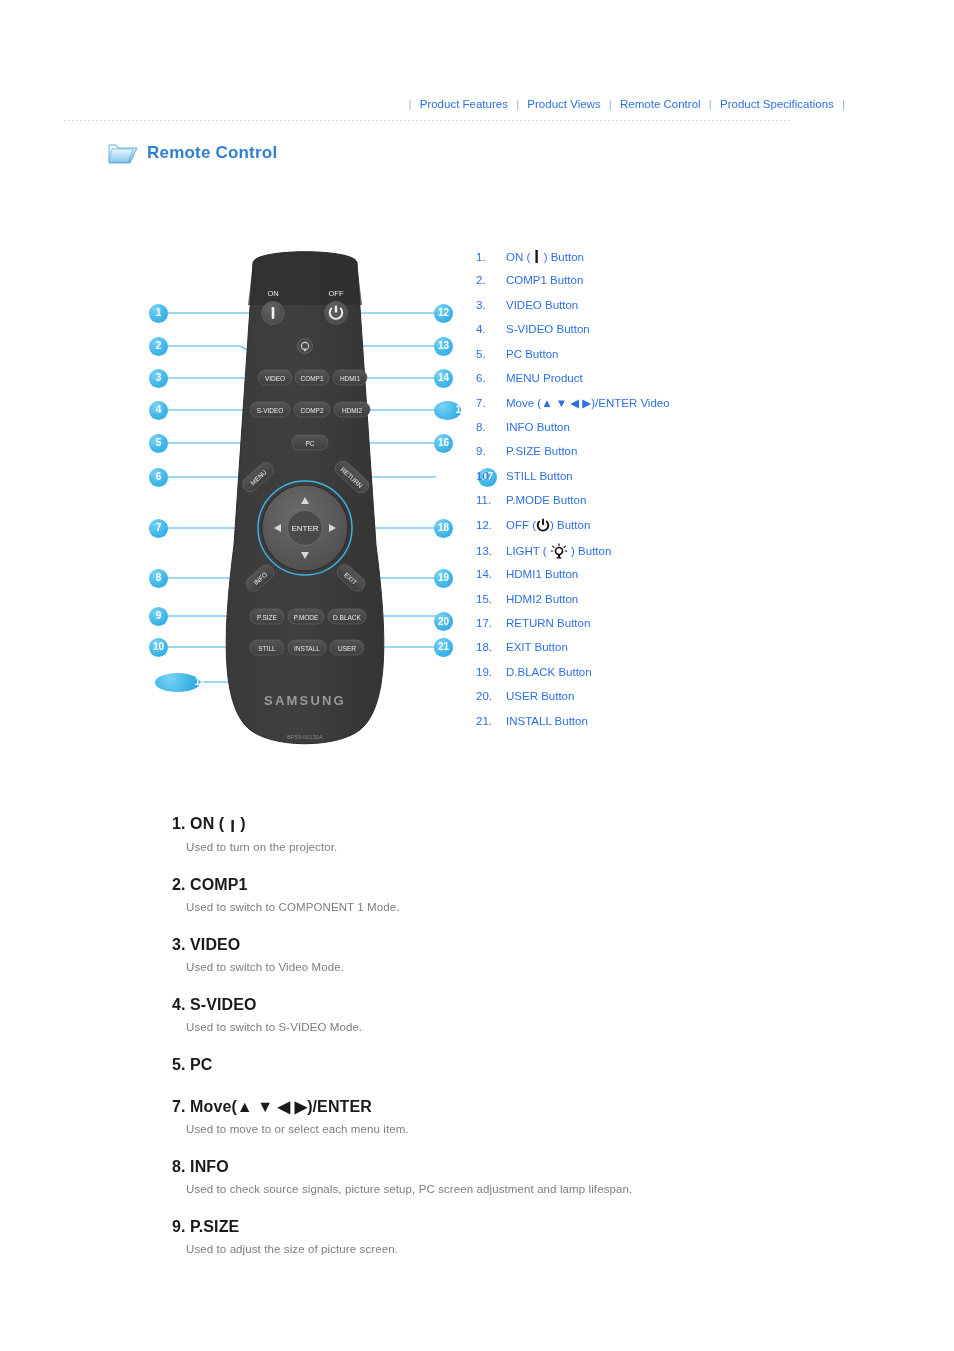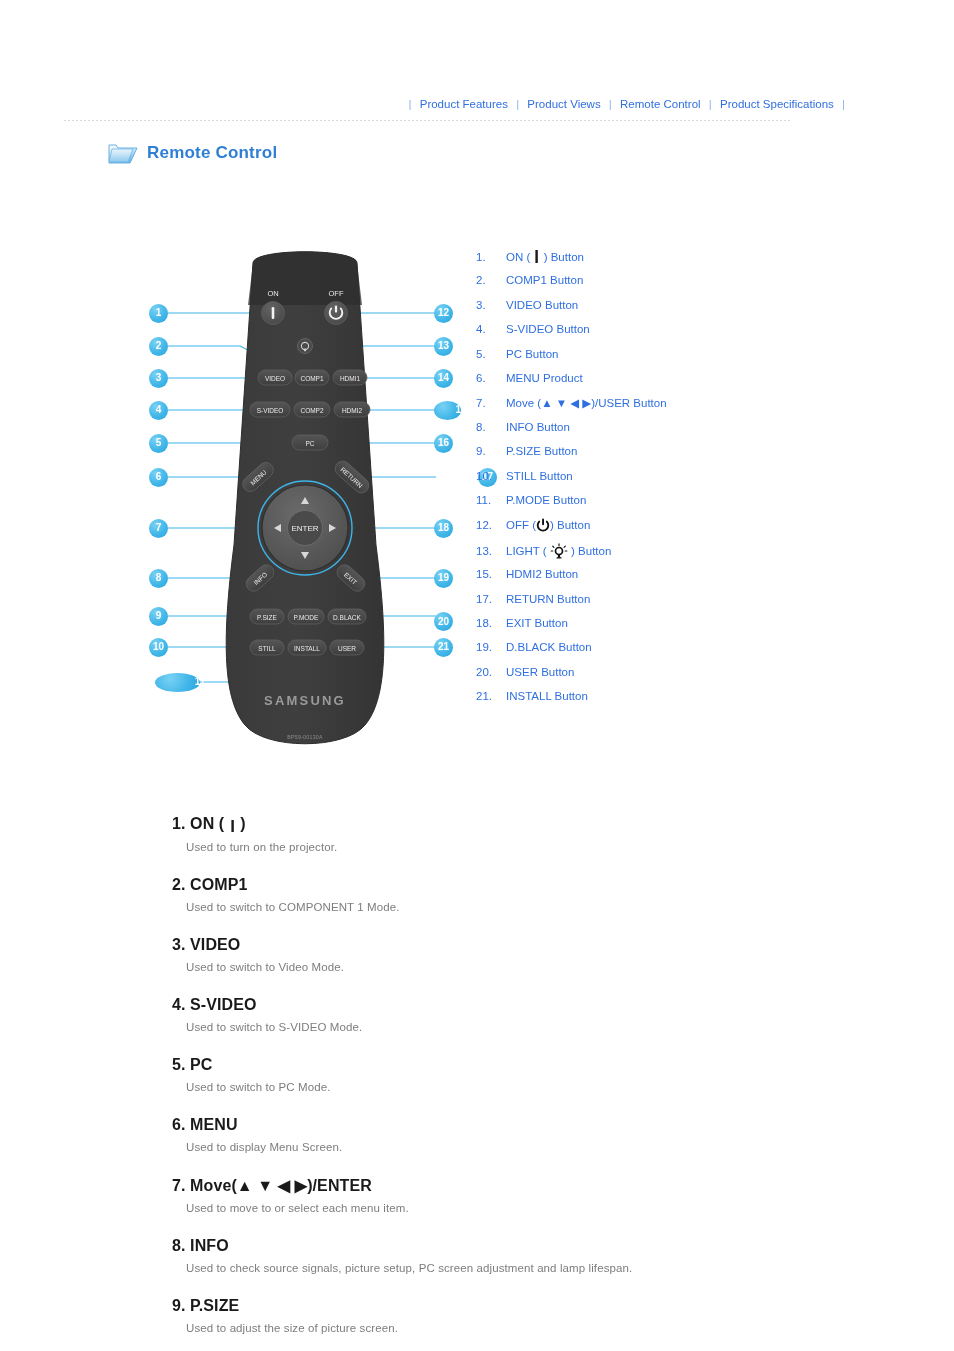--- a/index.html
+++ b/index.html
@@ -314,21 +314,21 @@
 
   <div class="callout" style="left:294px; top:58.5px;">12</div>
   <div class="callout" style="left:294px; top:91.5px;">13</div>
   <div class="callout" style="left:294px; top:123.5px;">14</div>
   <div class="callout" style="left:294px; top:155.5px;padding-left:27px;">15</div>
   <div class="callout" style="left:294px; top:188.5px;">16</div>
   <div class="callout" style="left:294px; top:222.5px;margin-left:44px;">17</div>
   <div class="callout" style="left:294px; top:273.5px;">18</div>
   <div class="callout" style="left:294px; top:323.5px;">19</div>
   <div class="callout" style="left:294px; top:367px;">20</div>
-  <div class="callout" style="left:294px; top:392.5px;">21</div>
+  <div class="callout" style="left:294px; top:392.5px;border-radius:9px;">21</div>
 </div>
 
 <div class="btn-list">
 
   <div class="row">
     <span class="num">1.</span>
     <span class="lbl"><span>ON ( </span><span class="inline-ico"><svg width="7" height="13" viewBox="0 0 7 13">
             <rect x="2.4" y="0" width="2.4" height="13" fill="#1a1a1a"></rect>
           </svg></span><span> ) Button</span></span>
   </div>
@@ -353,21 +353,21 @@
     <span class="lbl">PC Button</span>
   </div>
 
   <div class="row">
     <span class="num">6.</span>
     <span class="lbl">MENU Product</span>
   </div>
 
   <div class="row">
     <span class="num">7.</span>
-    <span class="lbl">Move (▲ ▼ ◀ ▶)/USER Button</span>
+    <span class="lbl">Move (▲ ▼ ◀ ▶)/ENTER Video</span>
   </div>
 
   <div class="row">
     <span class="num">8.</span>
     <span class="lbl">INFO Button</span>
   </div>
 
   <div class="row">
     <span class="num">9.</span>
     <span class="lbl">P.SIZE Button</span>
@@ -400,20 +400,24 @@
             <g stroke="#111111" stroke-width="1.2" stroke-linecap="round">
               <line x1="9" y1="0.9" x2="9" y2="2.6"></line>
               <line x1="2.7" y1="3.2" x2="3.9" y2="4.4"></line>
               <line x1="15.3" y1="3.2" x2="14.1" y2="4.4"></line>
               <line x1="1.2" y1="8" x2="2.7" y2="8"></line>
               <line x1="16.8" y1="8" x2="15.3" y2="8"></line>
             </g>
           </svg></span><span> ) Button</span></span>
   </div>
 
+  <div class="row">
+    <span class="num">14.</span>
+    <span class="lbl">HDMI1 Button</span>
+  </div>
 
   <div class="row">
     <span class="num">15.</span>
     <span class="lbl">HDMI2 Button</span>
   </div>
 
 
   <div class="row">
     <span class="num">17.</span>
     <span class="lbl">RETURN Button</span>
@@ -459,27 +463,22 @@
     <p class="desc-body">Used to switch to Video Mode.</p>
   </div>
 
   <div class="desc-block">
     <p class="desc-head">4. S-VIDEO</p>
     <p class="desc-body">Used to switch to S-VIDEO Mode.</p>
   </div>
 
   <div class="desc-block">
     <p class="desc-head">5. PC</p>
-    <p class="desc-body">Used to switch to PC Mode.</p>
-  </div>
-
-  <div class="desc-block">
-    <p class="desc-head">6. MENU</p>
-    <p class="desc-body">Used to display Menu Screen.</p>
-  </div>
+  </div>
+
 
   <div class="desc-block">
     <p class="desc-head">7. Move(▲ ▼ ◀ ▶)/ENTER</p>
     <p class="desc-body">Used to move to or select each menu item.</p>
   </div>
 
   <div class="desc-block">
     <p class="desc-head">8. INFO</p>
     <p class="desc-body">Used to check source signals, picture setup, PC screen adjustment and lamp lifespan.</p>
   </div>

